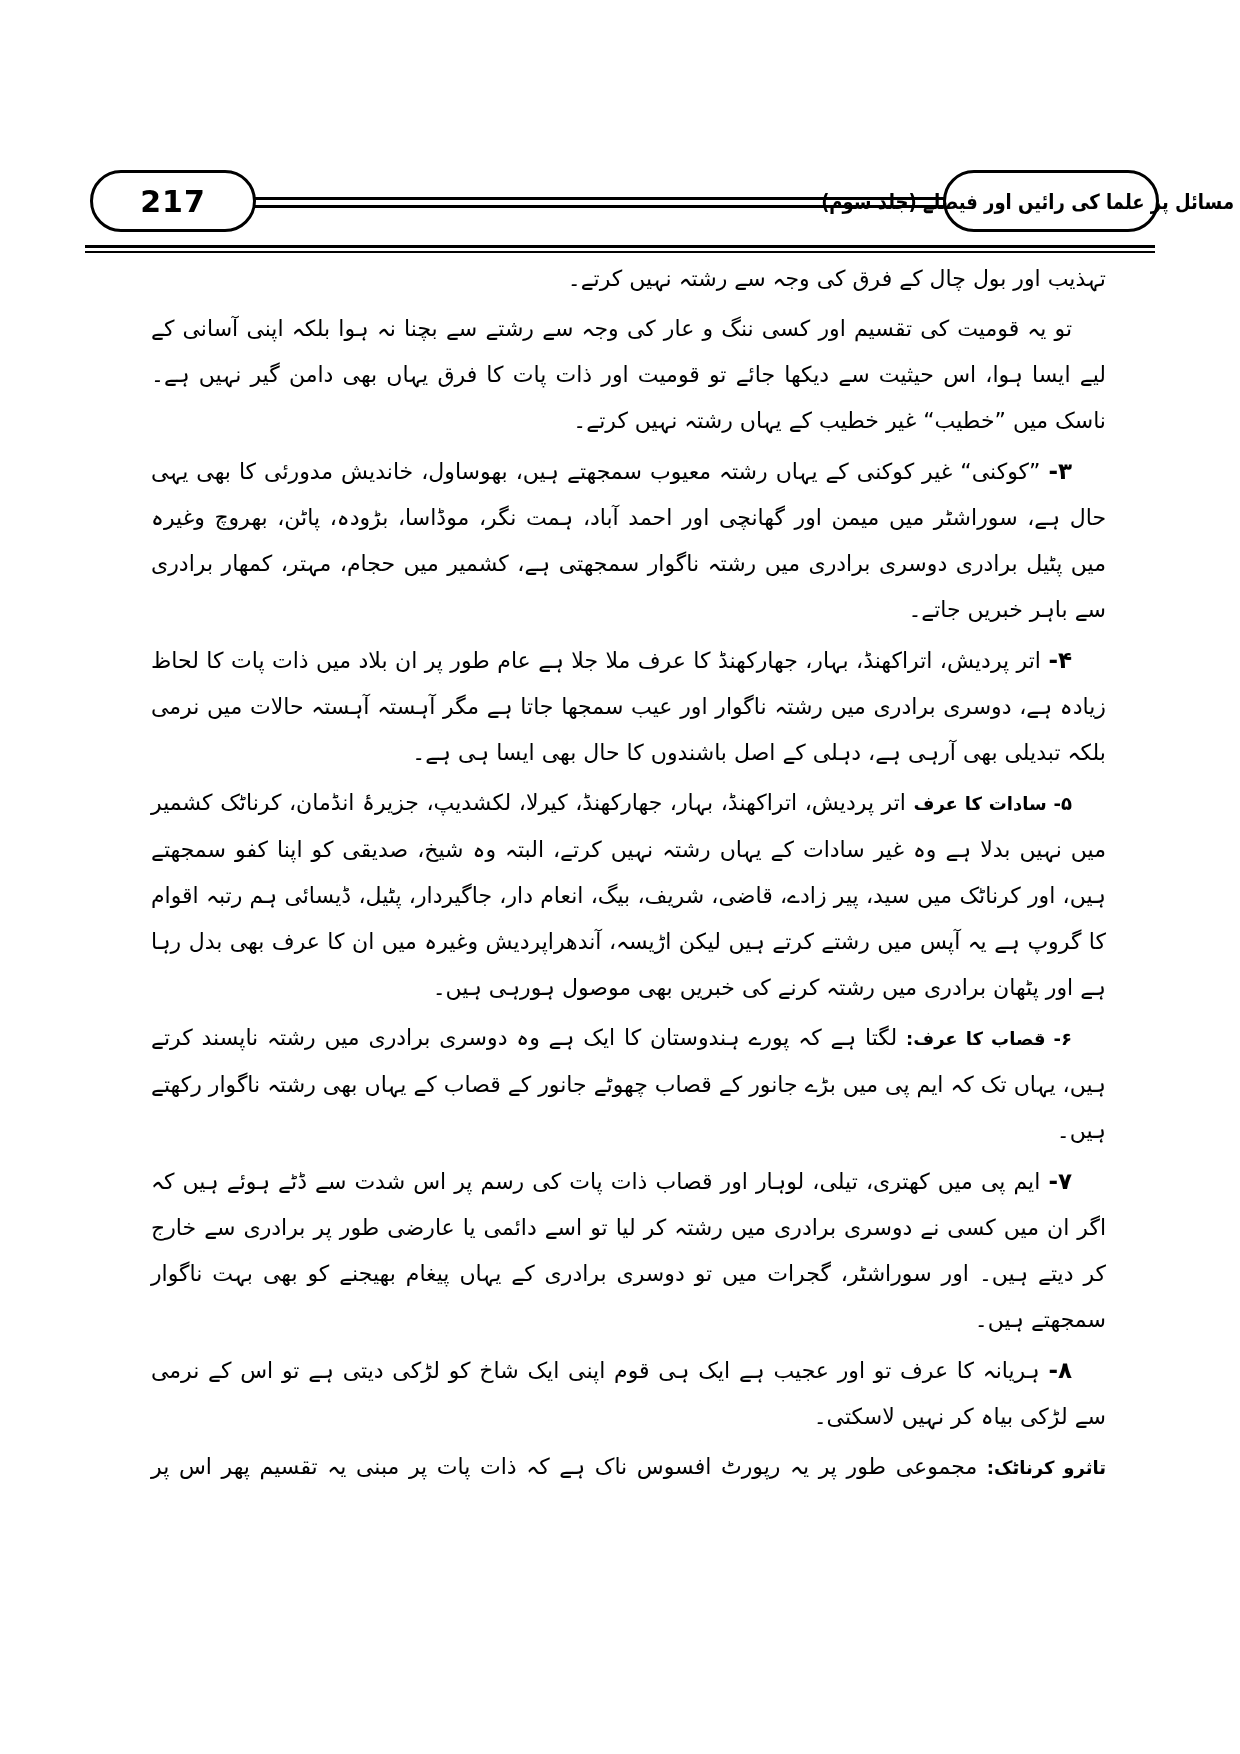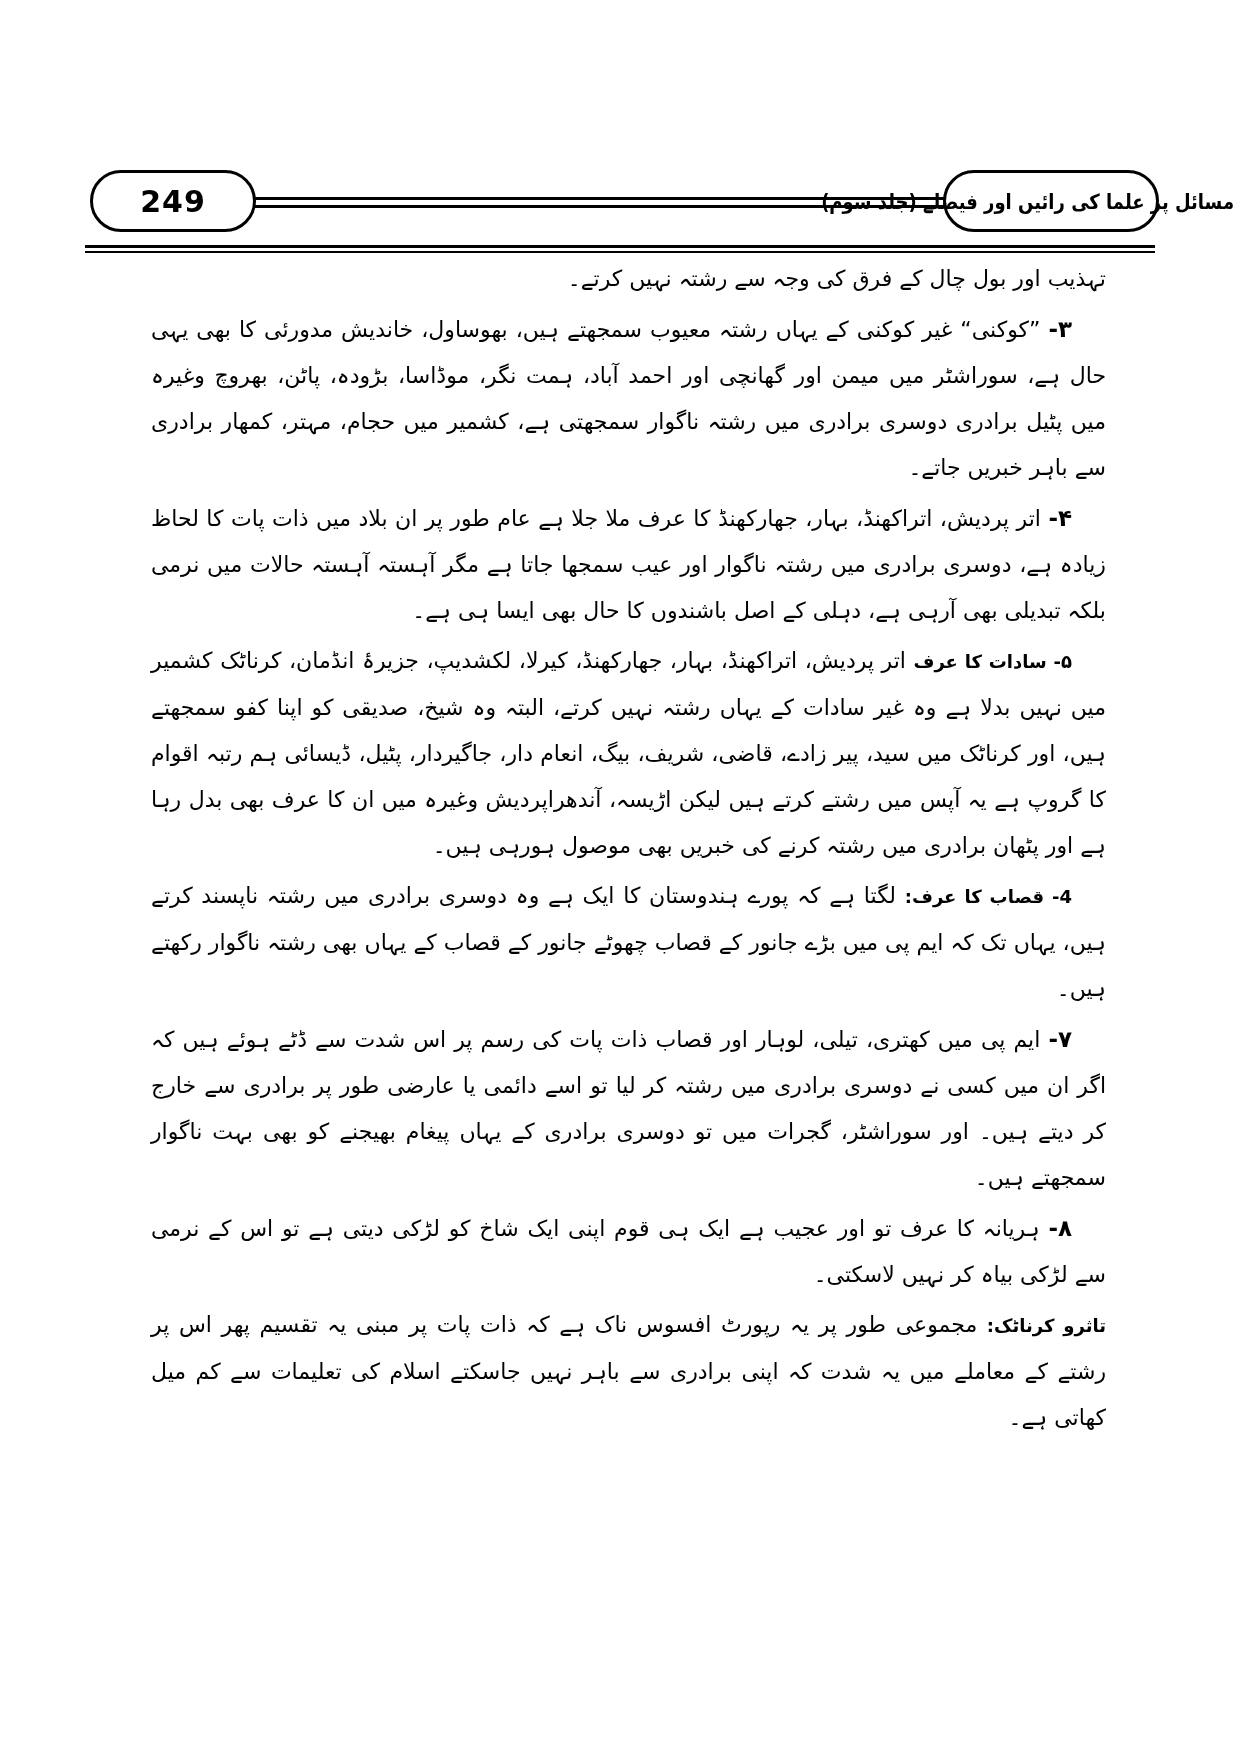--- a/index.html
+++ b/index.html
@@ -106,33 +106,34 @@
     font-size: 23px;
   }
 </style>
 </head>
 <body>
 
 <div class="page">
 
   <header class="header">
     <div class="pill pill-left">
-      <span class="page-number">249</span>
+      <span class="page-number">217</span>
     </div>
     <div class="connector"></div>
     <div class="pill pill-right">
       <span class="book-title">جدید مسائل پر علما کی رائیں اور فیصلے (جلد سوم)</span>
     </div>
     <div class="full-rule"></div>
   </header>
 
   <main class="body-text">
       <p class="para indent-none"><span>تہذیب اور بول چال کے فرق کی وجہ سے رشتہ نہیں کرتے۔</span></p>
+      <p class="para indent-small"><span>تو یہ قومیت کی تقسیم اور کسی ننگ و عار کی وجہ سے رشتے سے بچنا نہ ہوا بلکہ اپنی آسانی کے لیے ایسا ہوا، اس حیثیت سے دیکھا جائے تو قومیت اور ذات پات کا فرق یہاں بھی دامن گیر نہیں ہے۔ ناسک میں ”خطیب“ غیر خطیب کے یہاں رشتہ نہیں کرتے۔</span></p>
       <p class="para indent-small"><span class="lead num">۳-</span> <span>”کوکنی“ غیر کوکنی کے یہاں رشتہ معیوب سمجھتے ہیں، بھوساول، خاندیش مدورئی کا بھی یہی حال ہے، سوراشٹر میں میمن اور گھانچی اور احمد آباد، ہمت نگر، موڈاسا، بڑودہ، پاٹن، بھروچ وغیرہ میں پٹیل برادری دوسری برادری میں رشتہ ناگوار سمجھتی ہے، کشمیر میں حجام، مہتر، کمھار برادری سے باہر خبریں جاتے۔</span></p>
       <p class="para indent-small"><span class="lead num">۴-</span> <span>اتر پردیش، اتراکھنڈ، بہار، جھارکھنڈ کا عرف ملا جلا ہے عام طور پر ان بلاد میں ذات پات کا لحاظ زیادہ ہے، دوسری برادری میں رشتہ ناگوار اور عیب سمجھا جاتا ہے مگر آہستہ آہستہ حالات میں نرمی بلکہ تبدیلی بھی آرہی ہے، دہلی کے اصل باشندوں کا حال بھی ایسا ہی ہے۔</span></p>
       <p class="para indent-small"><span class="lead heading">۵- سادات کا عرف</span> <span>اتر پردیش، اتراکھنڈ، بہار، جھارکھنڈ، کیرلا، لکشدیپ، جزیرۂ انڈمان، کرناٹک کشمیر میں نہیں بدلا ہے وہ غیر سادات کے یہاں رشتہ نہیں کرتے، البتہ وہ شیخ، صدیقی کو اپنا کفو سمجھتے ہیں، اور کرناٹک میں سید، پیر زادے، قاضی، شریف، بیگ، انعام دار، جاگیردار، پٹیل، ڈیسائی ہم رتبہ اقوام کا گروپ ہے یہ آپس میں رشتے کرتے ہیں لیکن اڑیسہ، آندھراپردیش وغیرہ میں ان کا عرف بھی بدل رہا ہے اور پٹھان برادری میں رشتہ کرنے کی خبریں بھی موصول ہورہی ہیں۔</span></p>
-      <p class="para indent-small"><span class="lead heading">4- قصاب کا عرف:</span> <span>لگتا ہے کہ پورے ہندوستان کا ایک ہے وہ دوسری برادری میں رشتہ ناپسند کرتے ہیں، یہاں تک کہ ایم پی میں بڑے جانور کے قصاب چھوٹے جانور کے قصاب کے یہاں بھی رشتہ ناگوار رکھتے ہیں۔</span></p>
+      <p class="para indent-small"><span class="lead heading">۶- قصاب کا عرف:</span> <span>لگتا ہے کہ پورے ہندوستان کا ایک ہے وہ دوسری برادری میں رشتہ ناپسند کرتے ہیں، یہاں تک کہ ایم پی میں بڑے جانور کے قصاب چھوٹے جانور کے قصاب کے یہاں بھی رشتہ ناگوار رکھتے ہیں۔</span></p>
       <p class="para indent-small"><span class="lead num">۷-</span> <span>ایم پی میں کھتری، تیلی، لوہار اور قصاب ذات پات کی رسم پر اس شدت سے ڈٹے ہوئے ہیں کہ اگر ان میں کسی نے دوسری برادری میں رشتہ کر لیا تو اسے دائمی یا عارضی طور پر برادری سے خارج کر دیتے ہیں۔ اور سوراشٹر، گجرات میں تو دوسری برادری کے یہاں پیغام بھیجنے کو بھی بہت ناگوار سمجھتے ہیں۔</span></p>
       <p class="para indent-small"><span class="lead num">۸-</span> <span>ہریانہ کا عرف تو اور عجیب ہے ایک ہی قوم اپنی ایک شاخ کو لڑکی دیتی ہے تو اس کے نرمی سے لڑکی بیاہ کر نہیں لاسکتی۔</span></p>
       <p class="para indent-none"><span class="lead heading">تاثرو کرناٹک:</span> <span>مجموعی طور پر یہ رپورٹ افسوس ناک ہے کہ ذات پات پر مبنی یہ تقسیم پھر اس پر رشتے کے معاملے میں یہ شدت کہ اپنی برادری سے باہر نہیں جاسکتے اسلام کی تعلیمات سے کم میل کھاتی ہے۔</span></p>
     </main>
 
 </div>
 
 </body></html>

